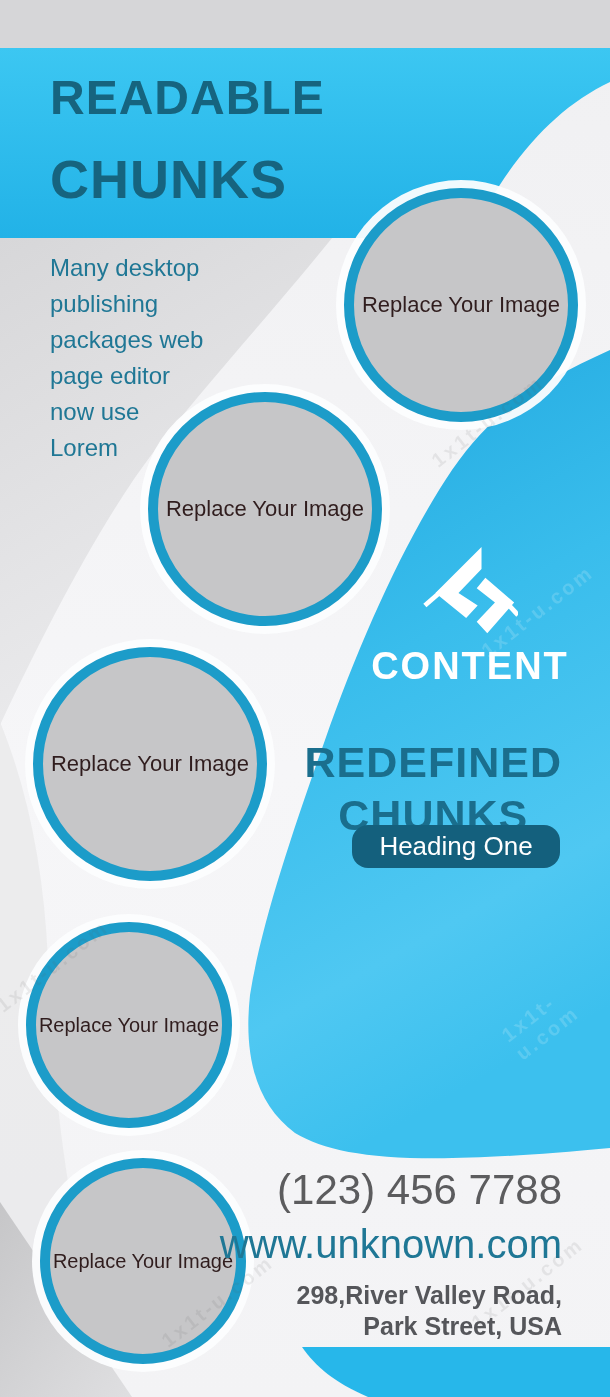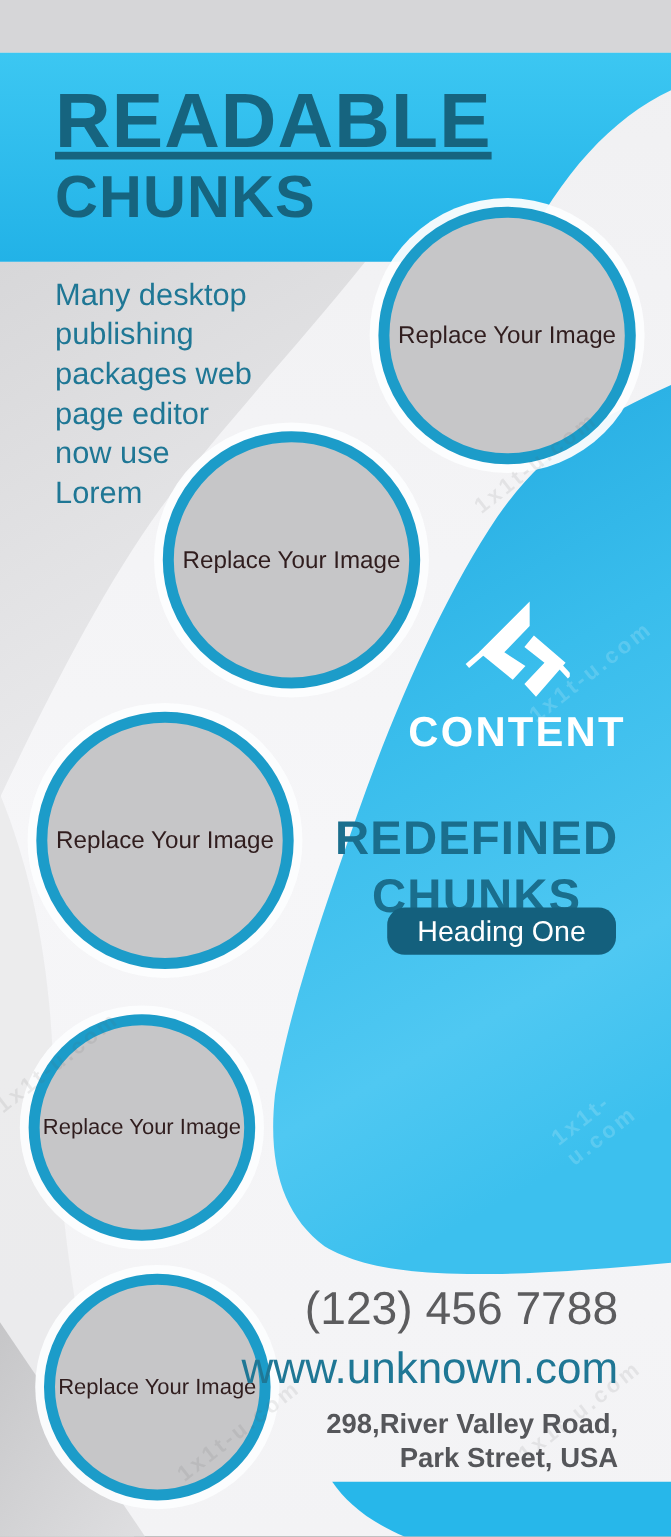--- a/index.html
+++ b/index.html
@@ -5,26 +5,26 @@
   html,body{margin:0;padding:0;background:#888;}
   .canvas{
     position:relative;width:610px;height:1397px;overflow:hidden;
     font-family:"Liberation Sans",sans-serif;
     background:linear-gradient(180deg,#f0f0f2 0%,#f6f6f8 55%,#f3f3f5 100%);
   }
   .abs{position:absolute;}
   svg.bg{position:absolute;left:0;top:0;}
 
   .title-line{color:var(--teal_heading,#16647f);font-weight:bold;letter-spacing:1px;}
-  .title-1{left:50px;top:70px;font-size:70px;text-decoration:underline;}
+  .title-1{left:50px;top:70px;font-size:48px;}
   .title-2{left:50px;top:148px;font-size:54px;}
 
   .intro{
     left:50px;top:250px;width:240px;
-    color:var(--teal_text,#1f7795);font-size:28px;line-height:36px;
+    color:var(--teal_text,#1f7795);font-size:24px;line-height:36px;
     white-space:pre-line;
   }
 
   .circle{
     box-sizing:border-box;border-radius:50%;
     background:var(--circle_fill,#c6c6c8);
     border:10px solid var(--circle_border,#1c9cc9);
     box-shadow:0 0 0 8px rgba(252,253,254,.95);
     display:flex;align-items:center;justify-content:center;text-align:center;
     color:var(--circle_text,#301d1e);

